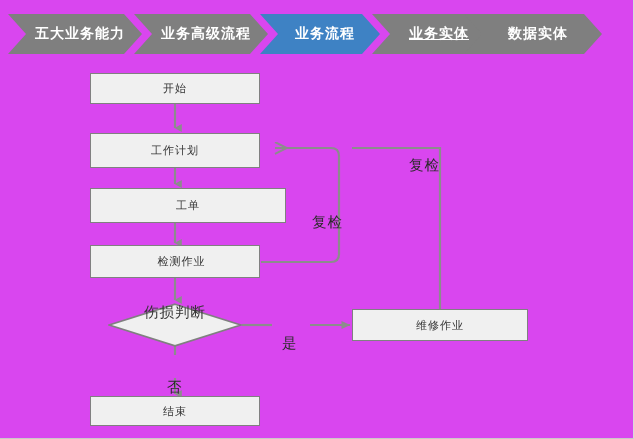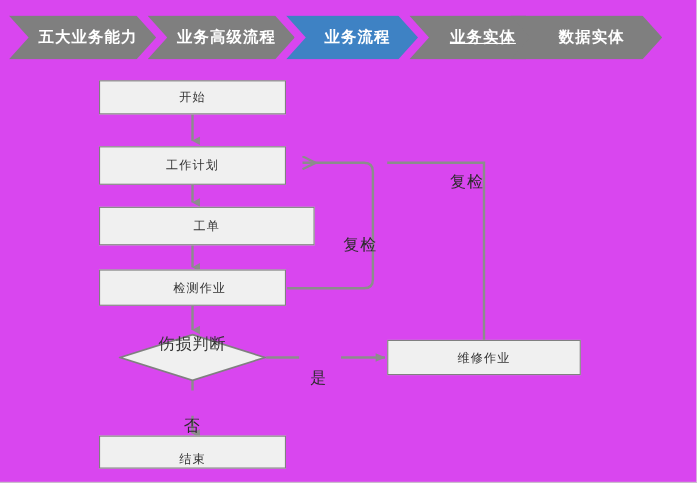--- a/index.html
+++ b/index.html
@@ -192,21 +192,21 @@
       <svg width="134" height="44" viewBox="0 0 134 44">
         <polygon points="67,1.2 132.8,22 67,42.8 1.2,22" fill="#f0f0f0" stroke="#808080" stroke-width="1.6"></polygon>
       </svg>
       <span class="diamond-label">伤损判断</span>
     </div>
 
     <div class="node" style="left:352px; top:309px; width:176px; height:32px;">
       <span>维修作业</span>
     </div>
 
-    <div class="node" style="left:90px; top:396px; width:170px; height:30px;align-items:flex-end;">
+    <div class="node" style="left:90px; top:396px; width:170px; height:30px;">
       <span>结束</span>
     </div>
 
     <div class="edge-label" style="left:312px; top:193px;">复检</div>
 
     <div class="edge-label" style="left:409px; top:136px;">复检</div>
 
     <div class="edge-label" style="left:282px; top:314px;">是</div>
 
     <div class="edge-label" style="left:167px; top:358px;">否</div>

